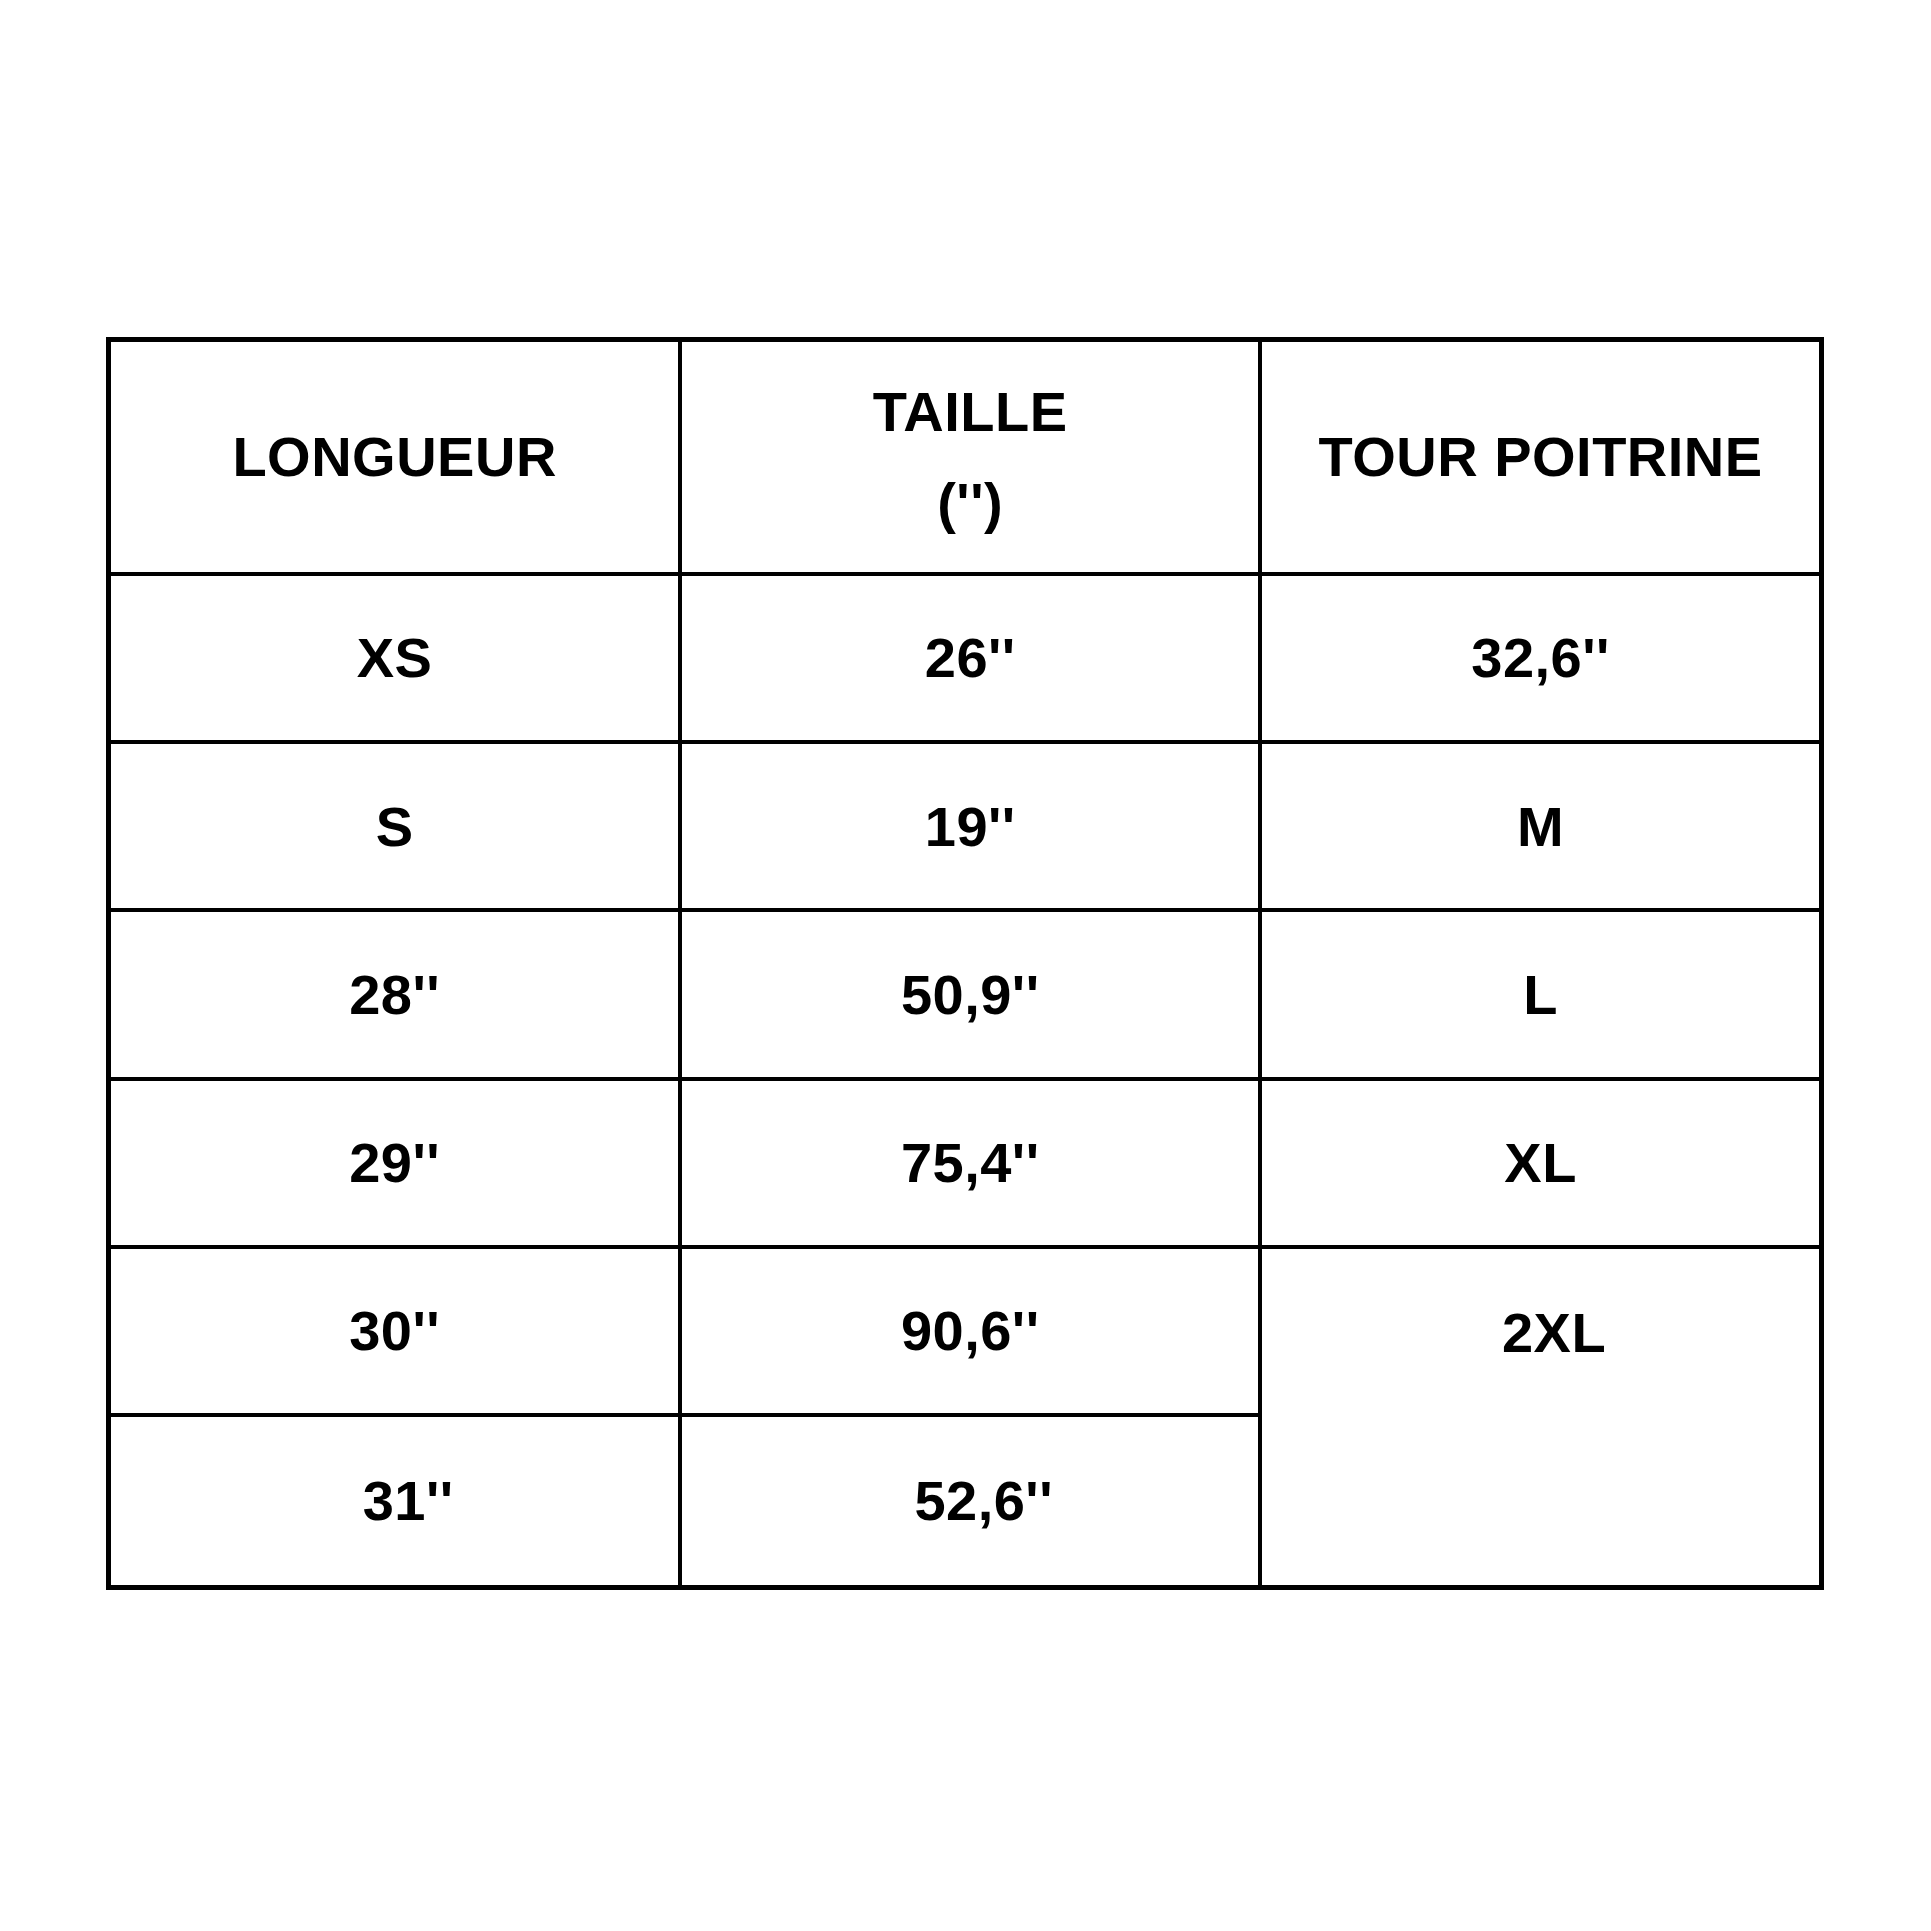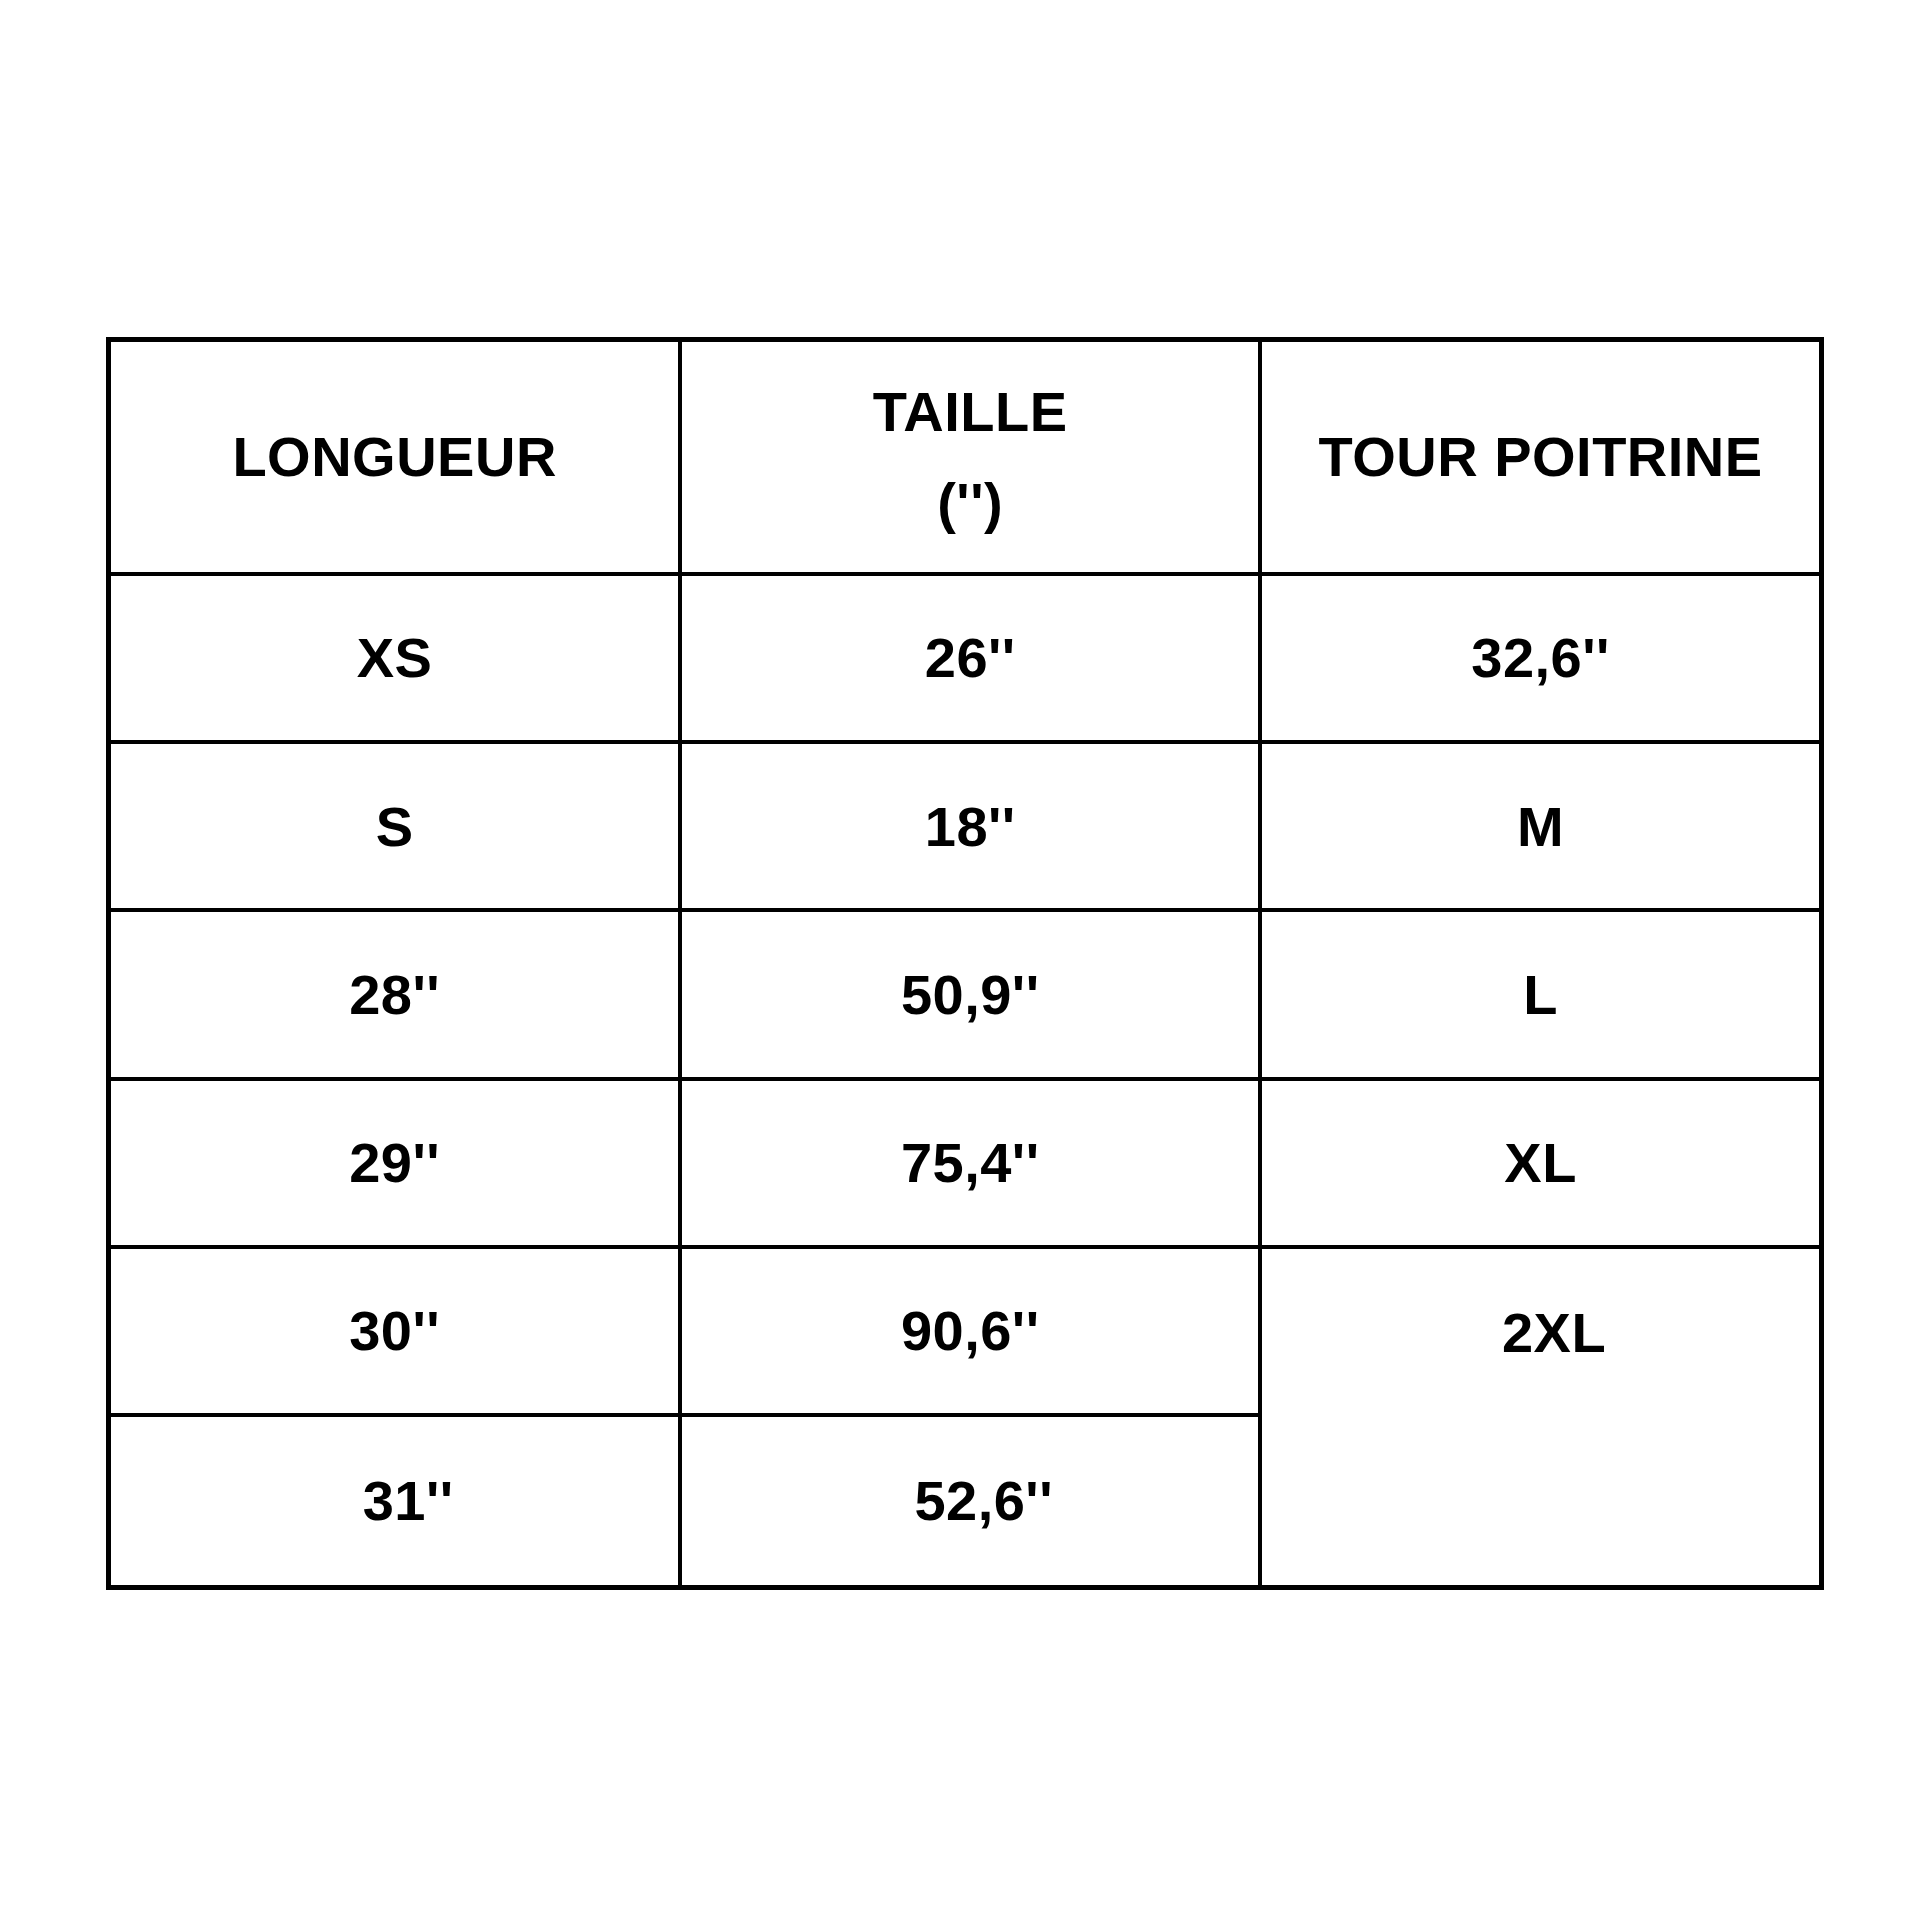--- a/index.html
+++ b/index.html
@@ -63,21 +63,21 @@
     </div>
     <div class="cell header">
       <span>TOUR POITRINE</span>
     </div>
 
     <div class="cell">XS</div>
     <div class="cell">26''</div>
     <div class="cell">32,6''</div>
 
     <div class="cell">S</div>
-    <div class="cell">18''</div>
+    <div class="cell">19''</div>
 
     <div class="cell">M</div>
     <div class="cell">28''</div>
     <div class="cell">50,9''</div>
 
     <div class="cell">L</div>
     <div class="cell">29''</div>
     <div class="cell">75,4''</div>
 
     <div class="cell">XL</div>

